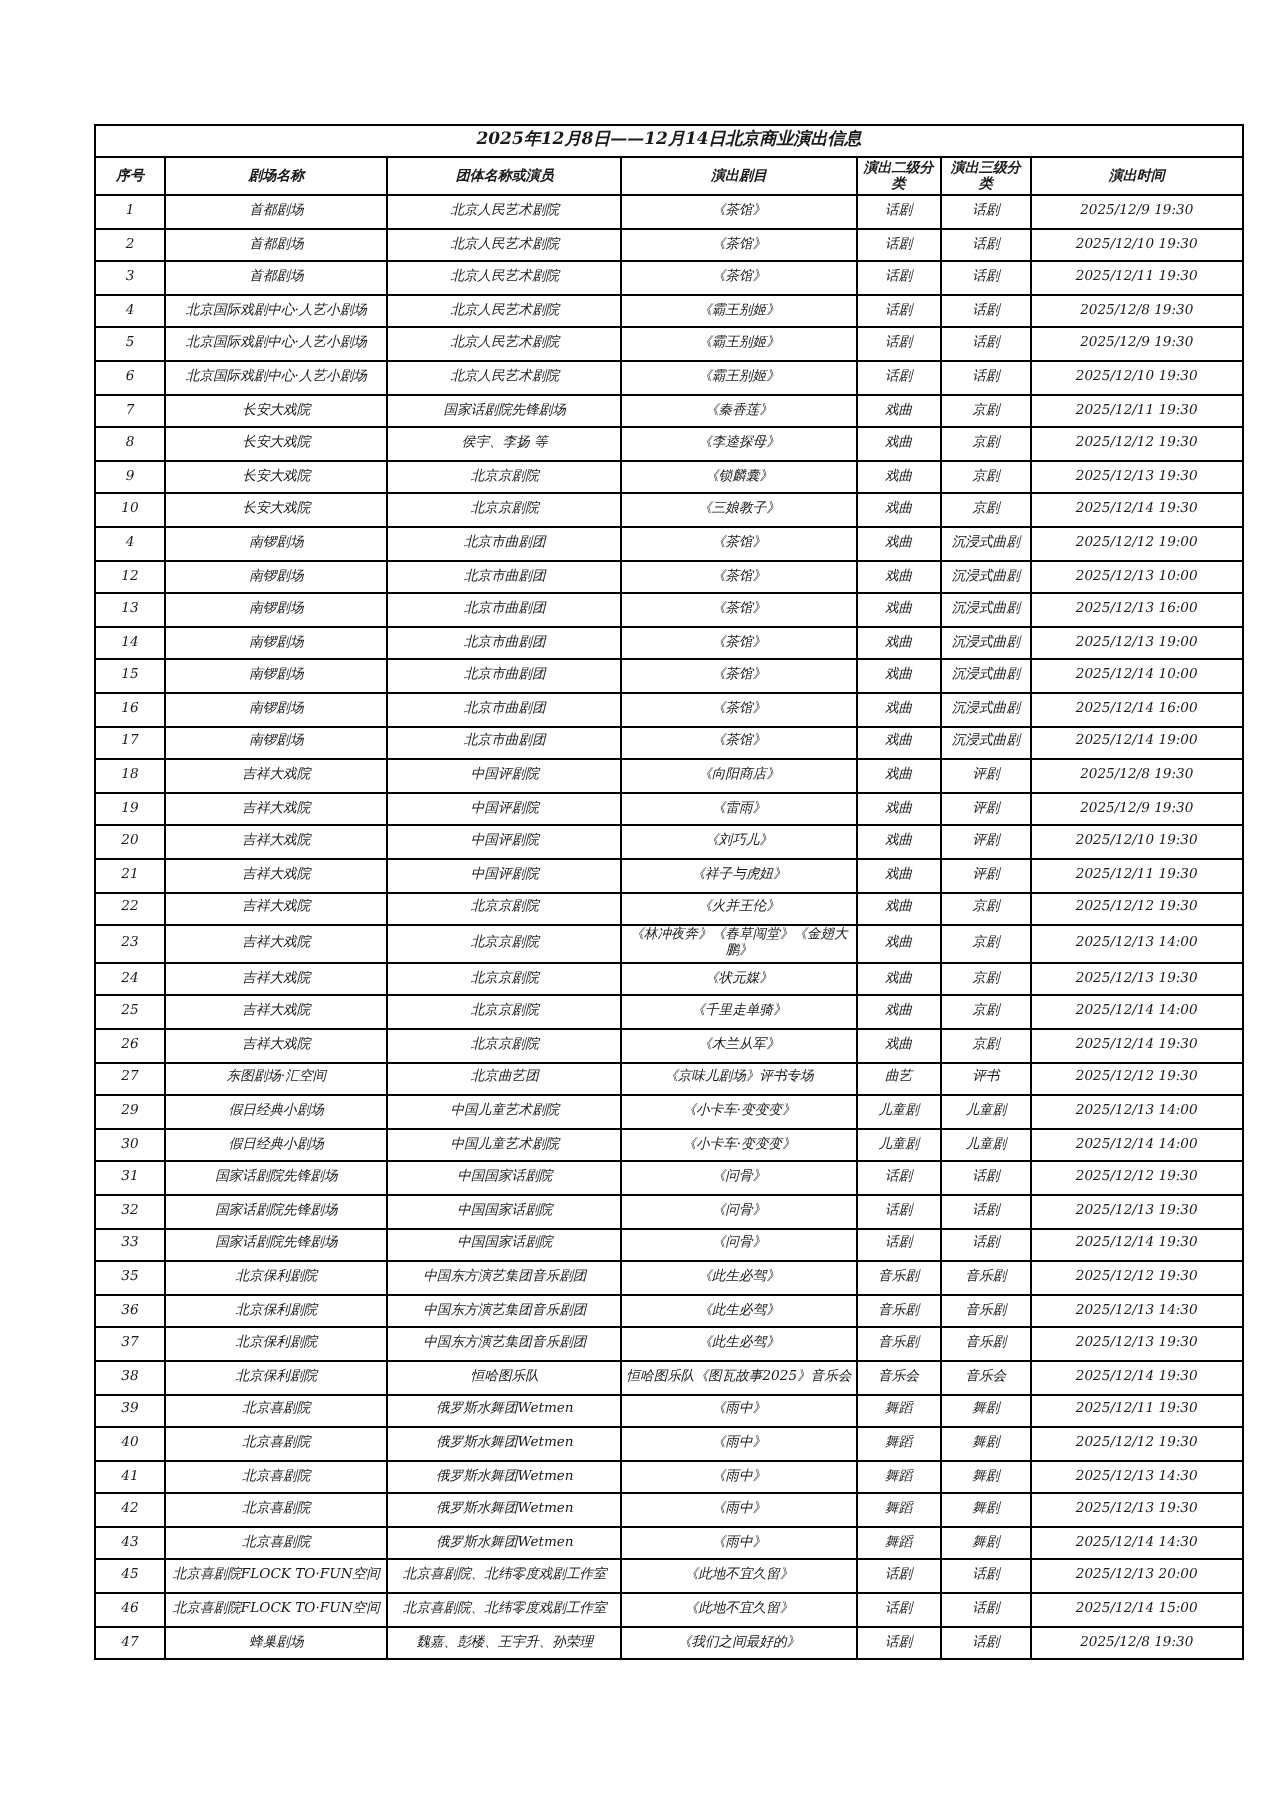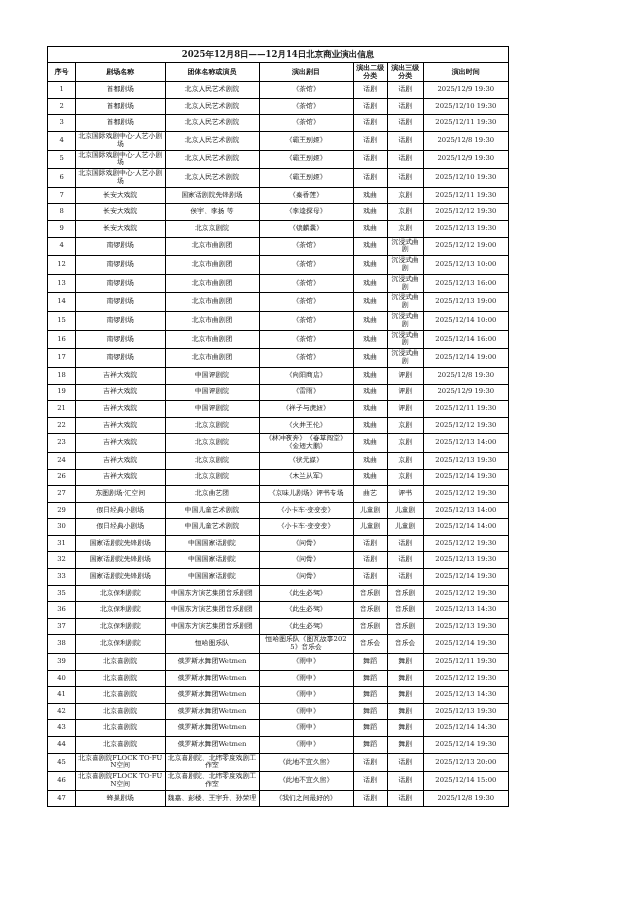--- a/index.html
+++ b/index.html
@@ -1,21 +1,21 @@
 <!DOCTYPE html>
 <html><head>
 <meta charset="utf-8">
 <style>
   html,body{margin:0;padding:0;}
   body{
     width:640px;height:906px;background:#ffffff;
     font-family:"DejaVu Serif","Liberation Serif",serif;
     color:#1a1a1a;position:relative;overflow:hidden;
   }
-  .sheet{position:absolute;left:47px;top:46px;width:462px;}
+  .sheet{position:absolute;left:47px;top:62px;width:575px;font-style:italic;}
   table{border-collapse:collapse;width:100%;table-layout:fixed;}
   td,th{
     border:1px solid #000000;
     font-size:6.8px;line-height:1.15;
     text-align:center;vertical-align:middle;
     padding:1px 1px;overflow:hidden;word-break:break-all;
     font-weight:normal;color:#1a1a1a;
   }
   tr.data-row td{height:13.6px;}
   th{font-weight:bold;height:14px;font-size:7px;}
@@ -135,20 +135,29 @@
         <tr class="data-row">
     <td>9</td>
     <td>长安大戏院</td>
     <td>北京京剧院</td>
     <td>《锁麟囊》</td>
     <td>戏曲</td>
     <td>京剧</td>
     <td>2025/12/13 19:30</td>
   </tr>
         <tr class="data-row">
+    <td>10</td>
+    <td>长安大戏院</td>
+    <td>北京京剧院</td>
+    <td>《三娘教子》</td>
+    <td>戏曲</td>
+    <td>京剧</td>
+    <td>2025/12/14 19:30</td>
+  </tr>
+        <tr class="data-row">
     <td>4</td>
     <td>南锣剧场</td>
     <td>北京市曲剧团</td>
     <td>《茶馆》</td>
     <td>戏曲</td>
     <td>沉浸式曲剧</td>
     <td>2025/12/12 19:00</td>
   </tr>
         <tr class="data-row">
     <td>12</td>
@@ -216,20 +225,29 @@
         <tr class="data-row">
     <td>19</td>
     <td>吉祥大戏院</td>
     <td>中国评剧院</td>
     <td>《雷雨》</td>
     <td>戏曲</td>
     <td>评剧</td>
     <td>2025/12/9 19:30</td>
   </tr>
         <tr class="data-row">
+    <td>20</td>
+    <td>吉祥大戏院</td>
+    <td>中国评剧院</td>
+    <td>《刘巧儿》</td>
+    <td>戏曲</td>
+    <td>评剧</td>
+    <td>2025/12/10 19:30</td>
+  </tr>
+        <tr class="data-row">
     <td>21</td>
     <td>吉祥大戏院</td>
     <td>中国评剧院</td>
     <td>《祥子与虎妞》</td>
     <td>戏曲</td>
     <td>评剧</td>
     <td>2025/12/11 19:30</td>
   </tr>
         <tr class="data-row">
     <td>22</td>
@@ -250,20 +268,29 @@
     <td>2025/12/13 14:00</td>
   </tr>
         <tr class="data-row">
     <td>24</td>
     <td>吉祥大戏院</td>
     <td>北京京剧院</td>
     <td>《状元媒》</td>
     <td>戏曲</td>
     <td>京剧</td>
     <td>2025/12/13 19:30</td>
+  </tr>
+        <tr class="data-row">
+    <td>25</td>
+    <td>吉祥大戏院</td>
+    <td>北京京剧院</td>
+    <td>《千里走单骑》</td>
+    <td>戏曲</td>
+    <td>京剧</td>
+    <td>2025/12/14 14:00</td>
   </tr>
         <tr class="data-row">
     <td>26</td>
     <td>吉祥大戏院</td>
     <td>北京京剧院</td>
     <td>《木兰从军》</td>
     <td>戏曲</td>
     <td>京剧</td>
     <td>2025/12/14 19:30</td>
   </tr>
@@ -396,29 +423,20 @@
         <tr class="data-row">
     <td>43</td>
     <td>北京喜剧院</td>
     <td>俄罗斯水舞团Wetmen</td>
     <td>《雨中》</td>
     <td>舞蹈</td>
     <td>舞剧</td>
     <td>2025/12/14 14:30</td>
   </tr>
         <tr class="data-row">
-    <td>44</td>
-    <td>北京喜剧院</td>
-    <td>俄罗斯水舞团Wetmen</td>
-    <td>《雨中》</td>
-    <td>舞蹈</td>
-    <td>舞剧</td>
-    <td>2025/12/14 19:30</td>
-  </tr>
-        <tr class="data-row">
     <td>45</td>
     <td>北京喜剧院FLOCK TO·FUN空间</td>
     <td>北京喜剧院、北纬零度戏剧工作室</td>
     <td>《此地不宜久留》</td>
     <td>话剧</td>
     <td>话剧</td>
     <td>2025/12/13 20:00</td>
   </tr>
         <tr class="data-row">
     <td>46</td>

